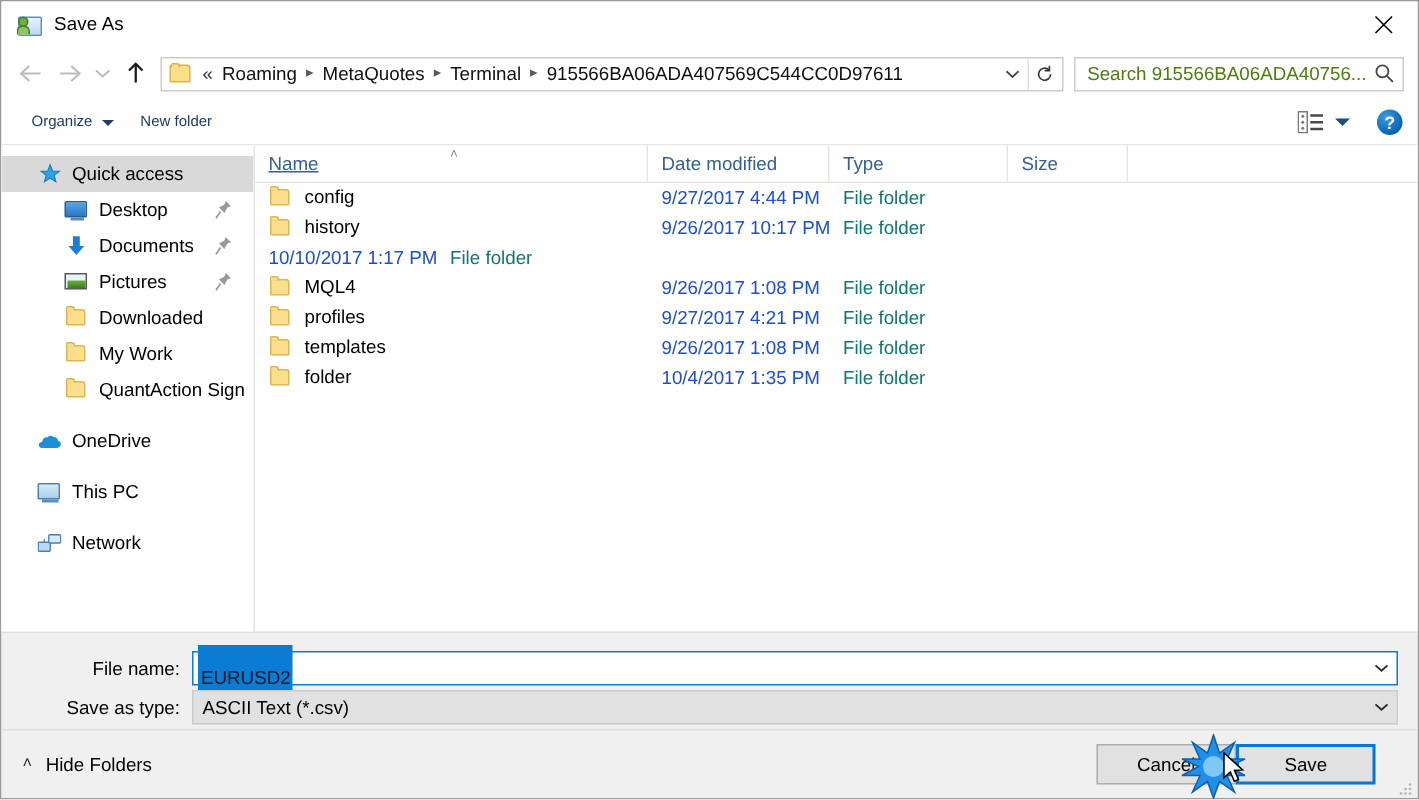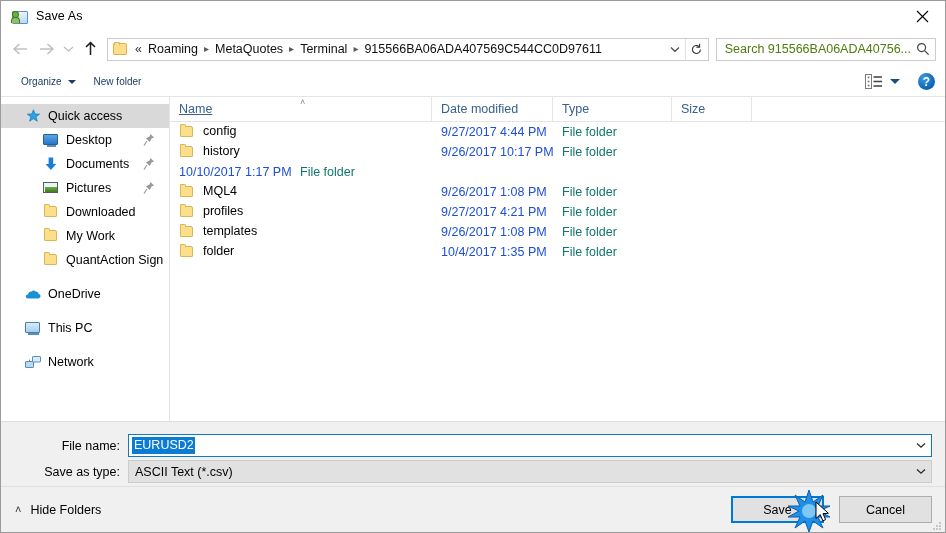--- a/index.html
+++ b/index.html
@@ -432,23 +432,23 @@
     display: flex;
     align-items: center;
     position: relative;
   }
   #filename-control {
     border: 1px solid #0f7bc4;
     background: #ffffff;
   }
   #filename-value {
     font-size: 12.5px;
-    color: #ffffff;
+    color: #0f172a;
     background: #0a7cd4;
-    padding: 1px 1px 1px 2px;
+    padding: 15px 1px 1px 2px;
     margin-left: 3px;
     line-height: 15px;
   }
   #savetype-control {
     border: 1px solid #cccccc;
     background: #e1e1e1;
   }
   #savetype-value {
     font-size: 12.5px;
     color: #000000;
@@ -865,25 +865,25 @@
       </div>
     </div>
   </div>
 
   <div id="actionbar">
     <div id="hide-folders">
       <span id="hf-caret">˄</span>
       <span>Hide Folders</span>
     </div>
     <div id="actionbar-spacer"></div>
+    <div class="dlg-button" id="cancel-button">
+      <span>Cancel</span>
+    </div>
     <div class="dlg-button" id="save-button">
       <span>Save</span>
-    </div>
-    <div class="dlg-button" id="cancel-button">
-      <span>Cancel</span>
     </div>
     <div id="resize-grip">
       <svg width="10" height="10" viewBox="0 0 10 10">
         <circle cx="8" cy="2" r="0.9" fill="#b4b4b4"></circle>
         <circle cx="5" cy="5" r="0.9" fill="#b4b4b4"></circle>
         <circle cx="8" cy="5" r="0.9" fill="#b4b4b4"></circle>
         <circle cx="2" cy="8" r="0.9" fill="#b4b4b4"></circle>
         <circle cx="5" cy="8" r="0.9" fill="#b4b4b4"></circle>
         <circle cx="8" cy="8" r="0.9" fill="#b4b4b4"></circle>
       </svg>

